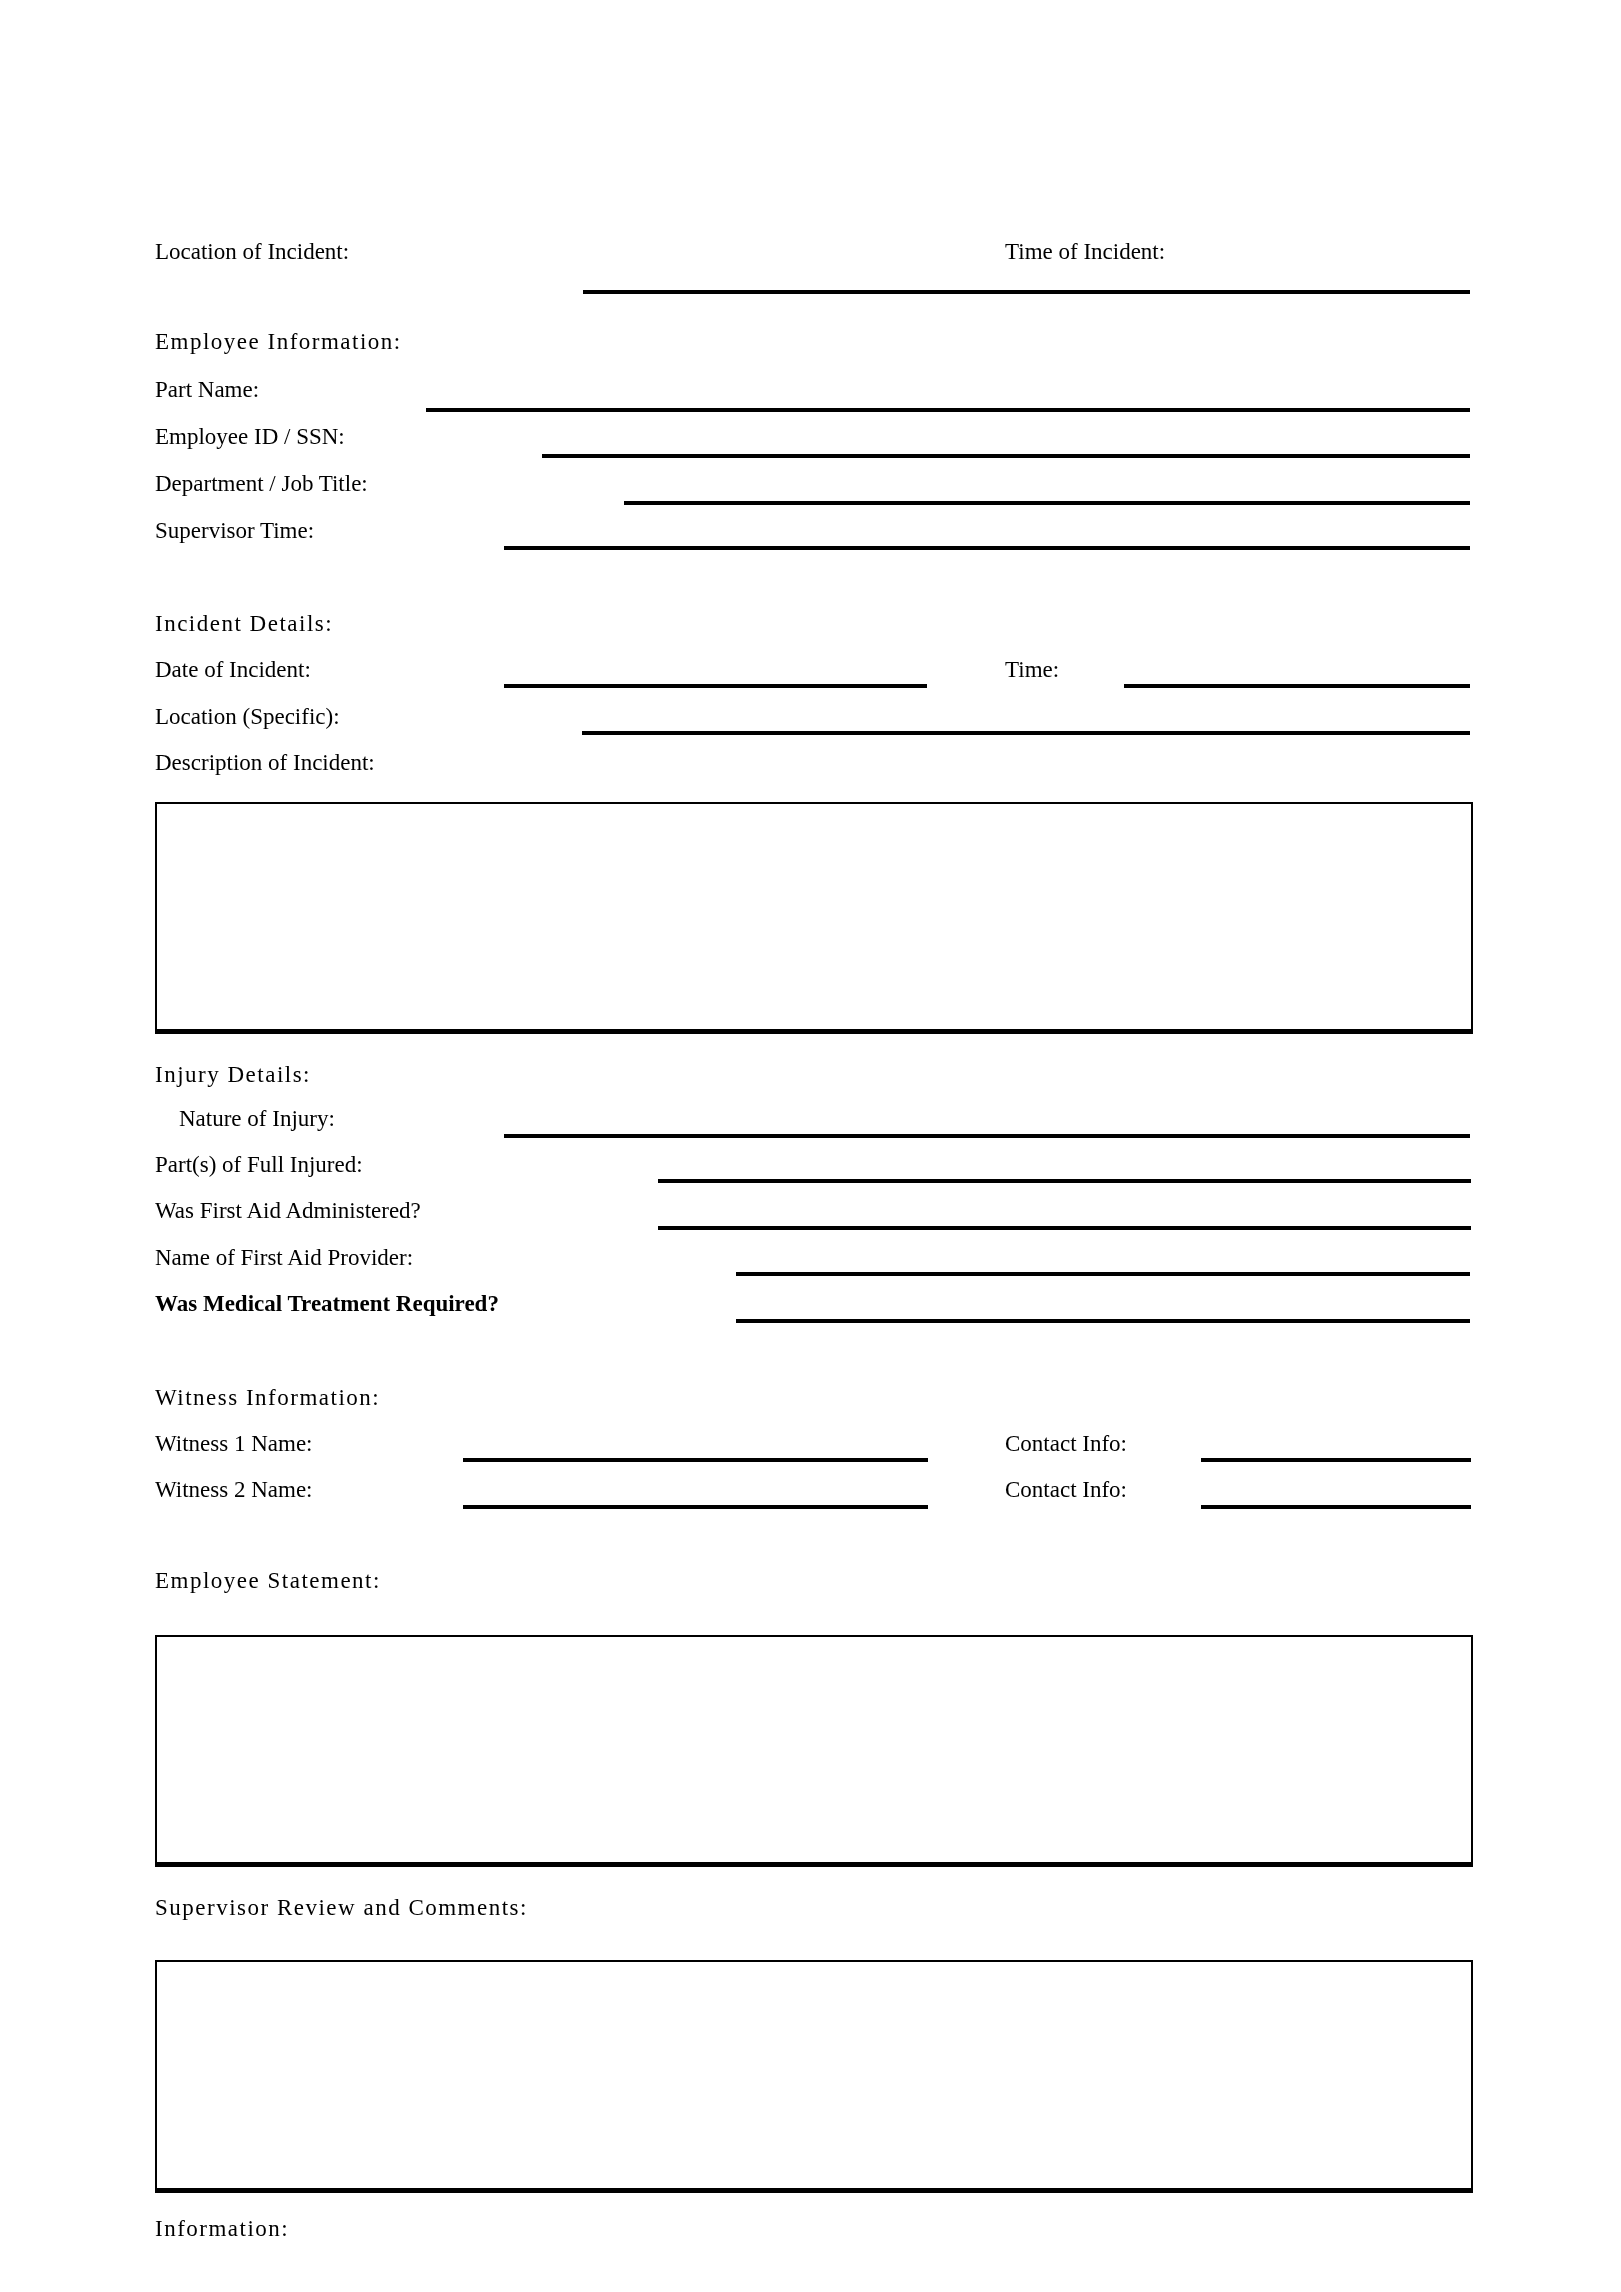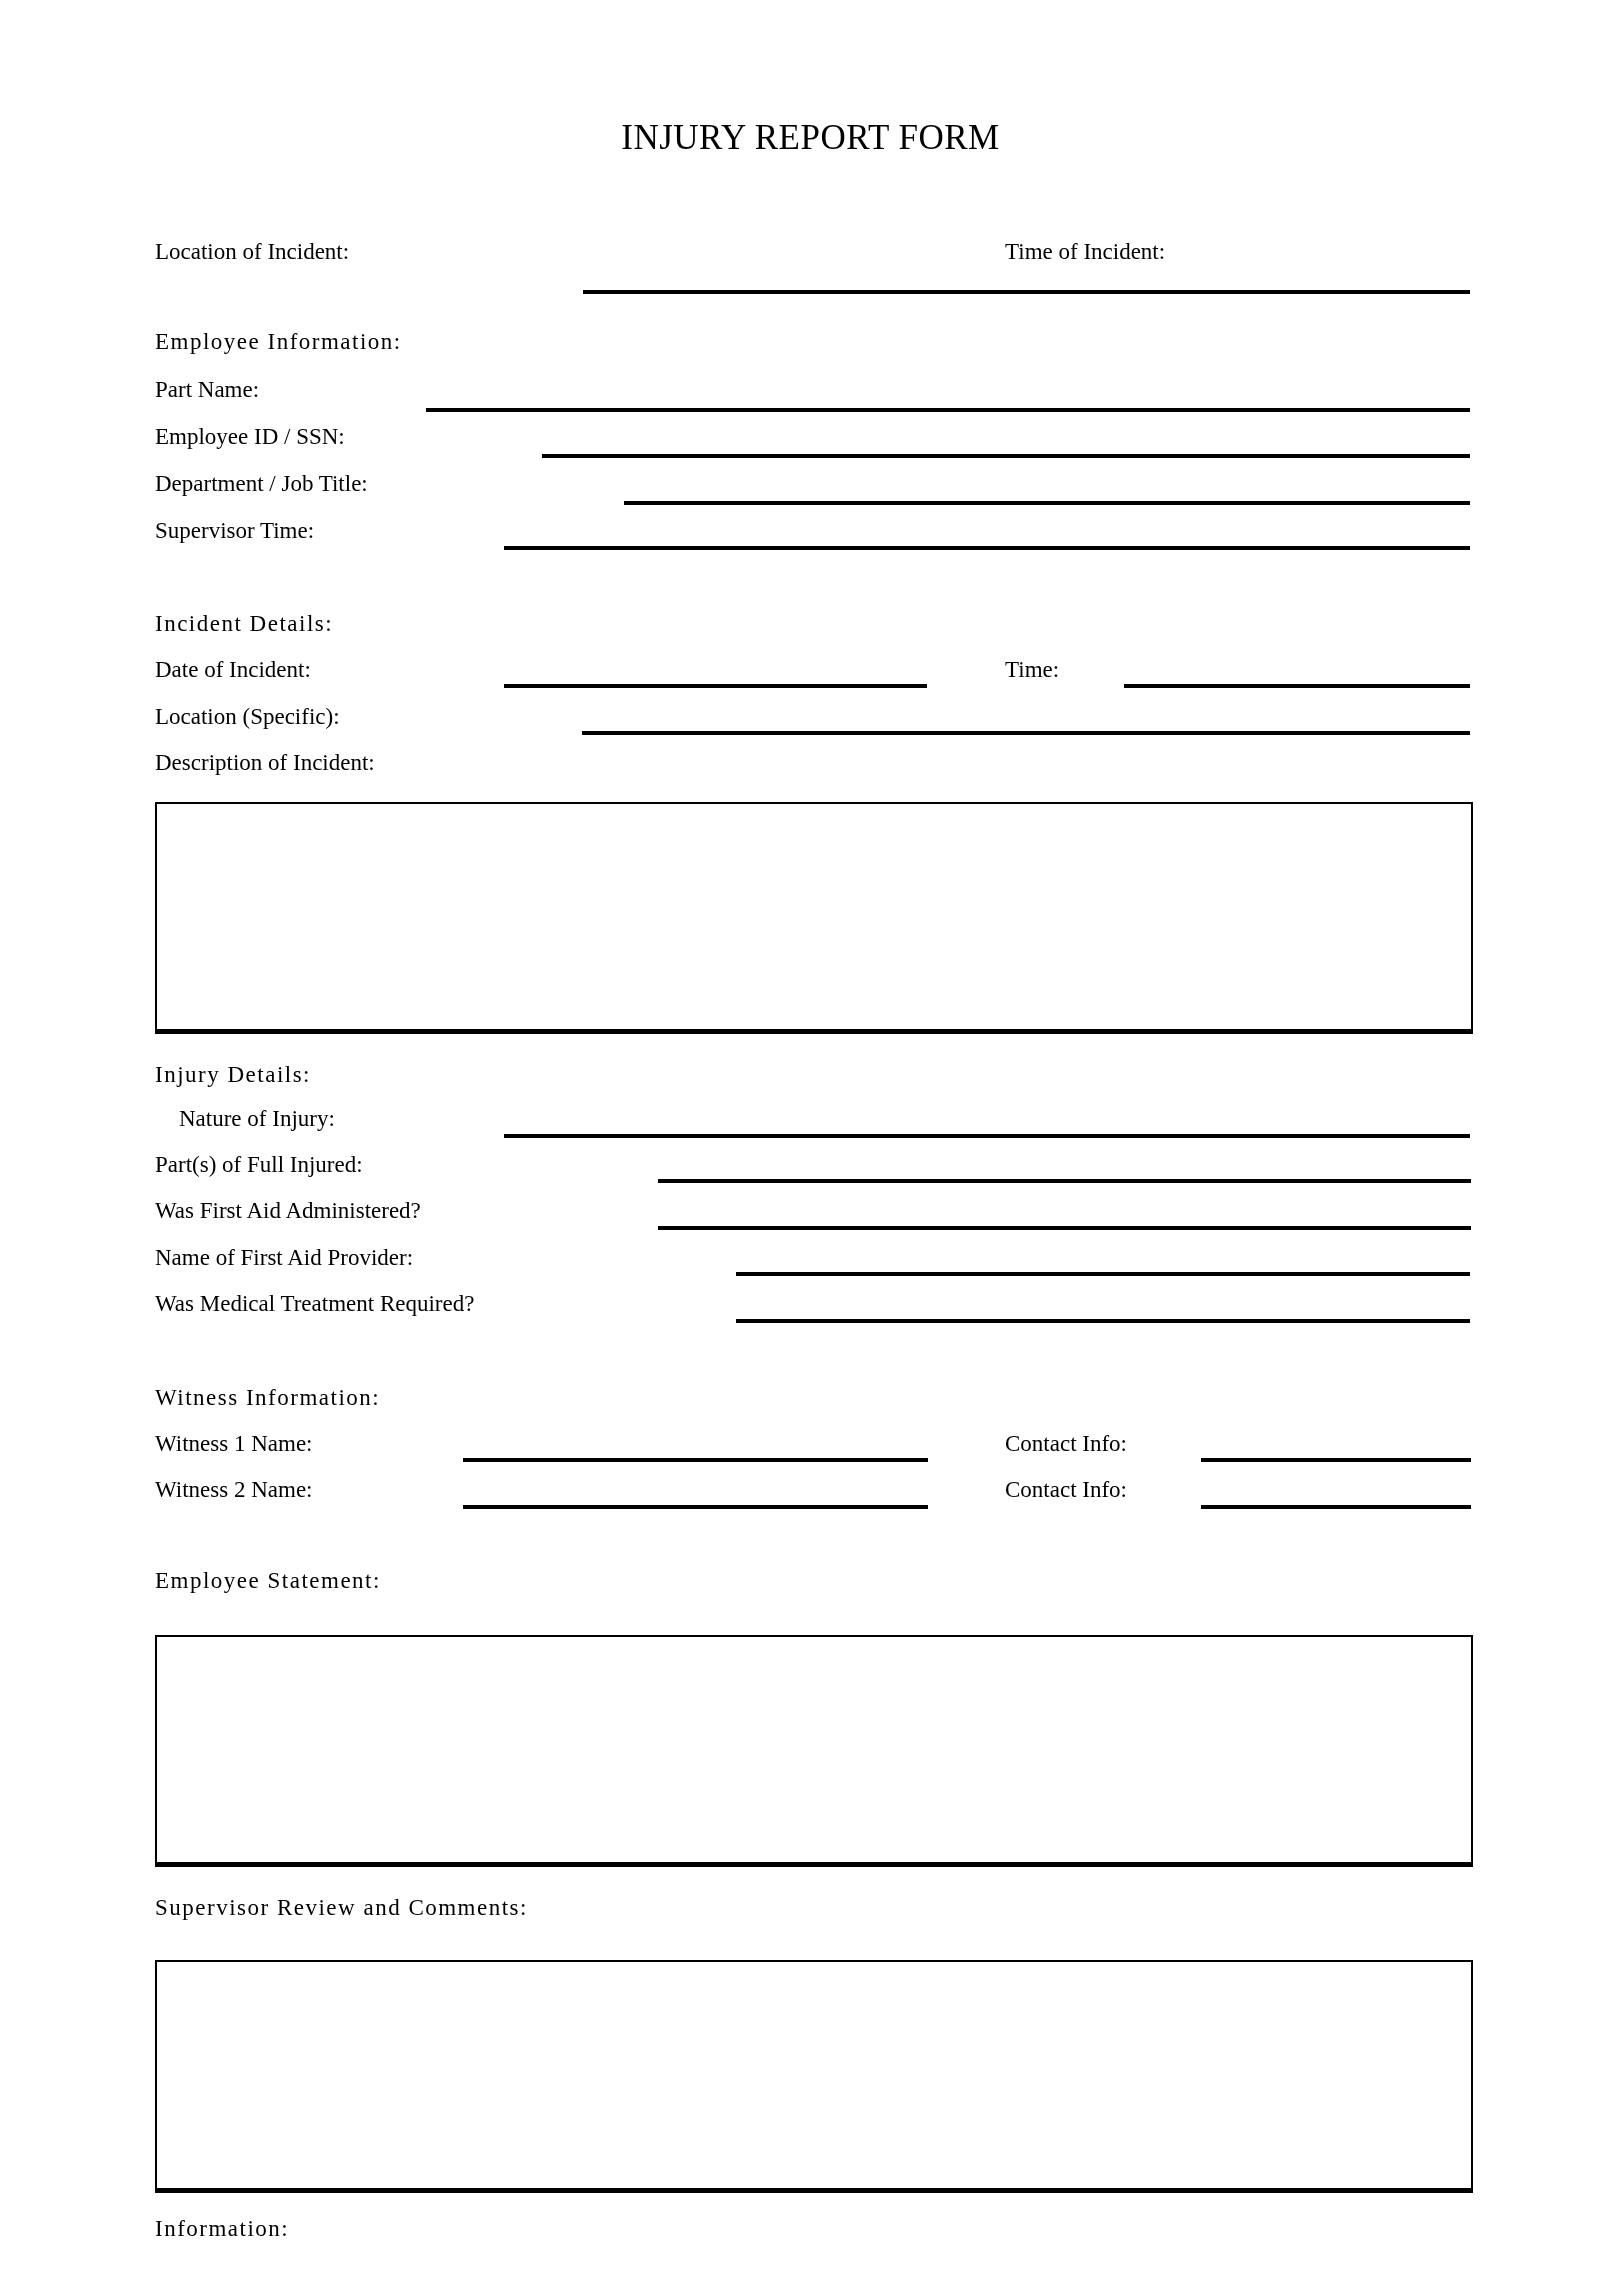--- a/index.html
+++ b/index.html
@@ -51,21 +51,20 @@
     background: #ffffff;
     font-size: 28px;
     padding: 7.8px;
   }
 </style>
 </head>
 <body>
 
 <div class="page">
 
-  <h1 class="title">INJURY REPORT FORM</h1>
 
   <span class="lbl" style="left:155px; top:239px;">Location of Incident:</span>
   <span class="lbl" style="left:1005px; top:239px;">Time of Incident:</span>
   <div class="fline" style="left:583px; top:290px; width:887px;"></div>
 
   <span class="lbl hdr" style="left:155px; top:329px;">Employee Information:</span>
 
   <span class="lbl" style="left:155px; top:377px;">Part Name:</span>
   <div class="fline" style="left:426px; top:408px; width:1044px;"></div>
 
@@ -98,21 +97,21 @@
 
   <span class="lbl" style="left:155px; top:1152px;">Part(s) of Full Injured:</span>
   <div class="fline" style="left:658px; top:1179px; width:813px;"></div>
 
   <span class="lbl" style="left:155px; top:1198px;">Was First Aid Administered?</span>
   <div class="fline" style="left:658px; top:1226px; width:813px;"></div>
 
   <span class="lbl" style="left:155px; top:1245px;">Name of First Aid Provider:</span>
   <div class="fline" style="left:736px; top:1272px; width:734px;"></div>
 
-  <span class="lbl" style="left:155px; top:1291px;">Was Medical Treatment Required?</span>
+  <span class="lbl" style="left:155px; top:1291px;font-weight:bold;">Was Medical Treatment Required?</span>
   <div class="fline" style="left:736px; top:1319px; width:734px;"></div>
 
   <span class="lbl hdr" style="left:155px; top:1385px;">Witness Information:</span>
 
   <span class="lbl" style="left:155px; top:1431px;">Witness 1 Name:</span>
   <div class="fline" style="left:463px; top:1458px; width:465px;"></div>
   <span class="lbl" style="left:1005px; top:1431px;">Contact Info:</span>
   <div class="fline" style="left:1201px; top:1458px; width:270px;"></div>
 
   <span class="lbl" style="left:155px; top:1477px;">Witness 2 Name:</span>

